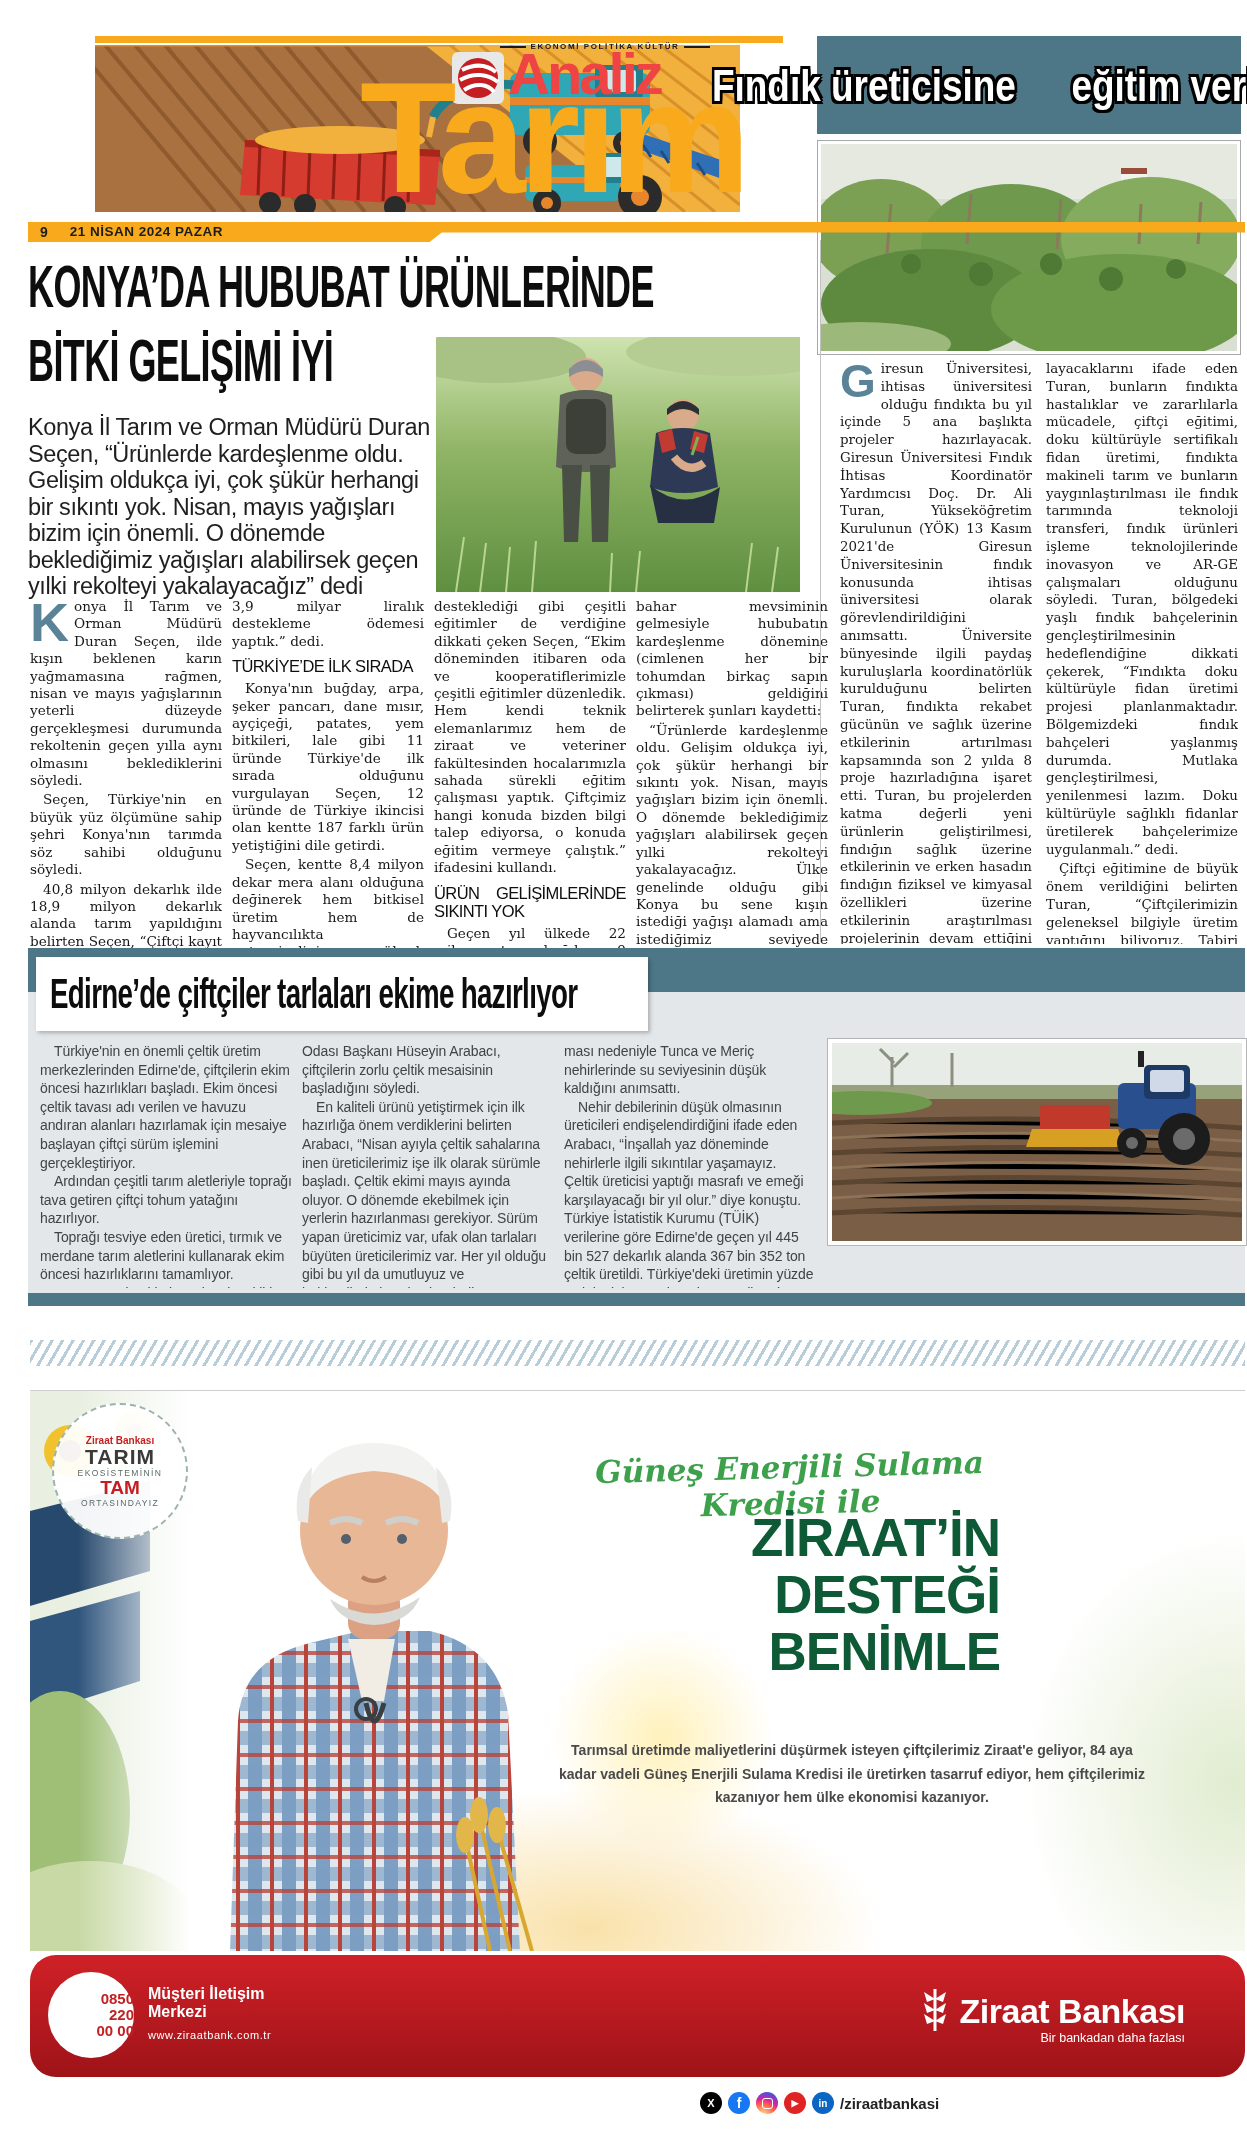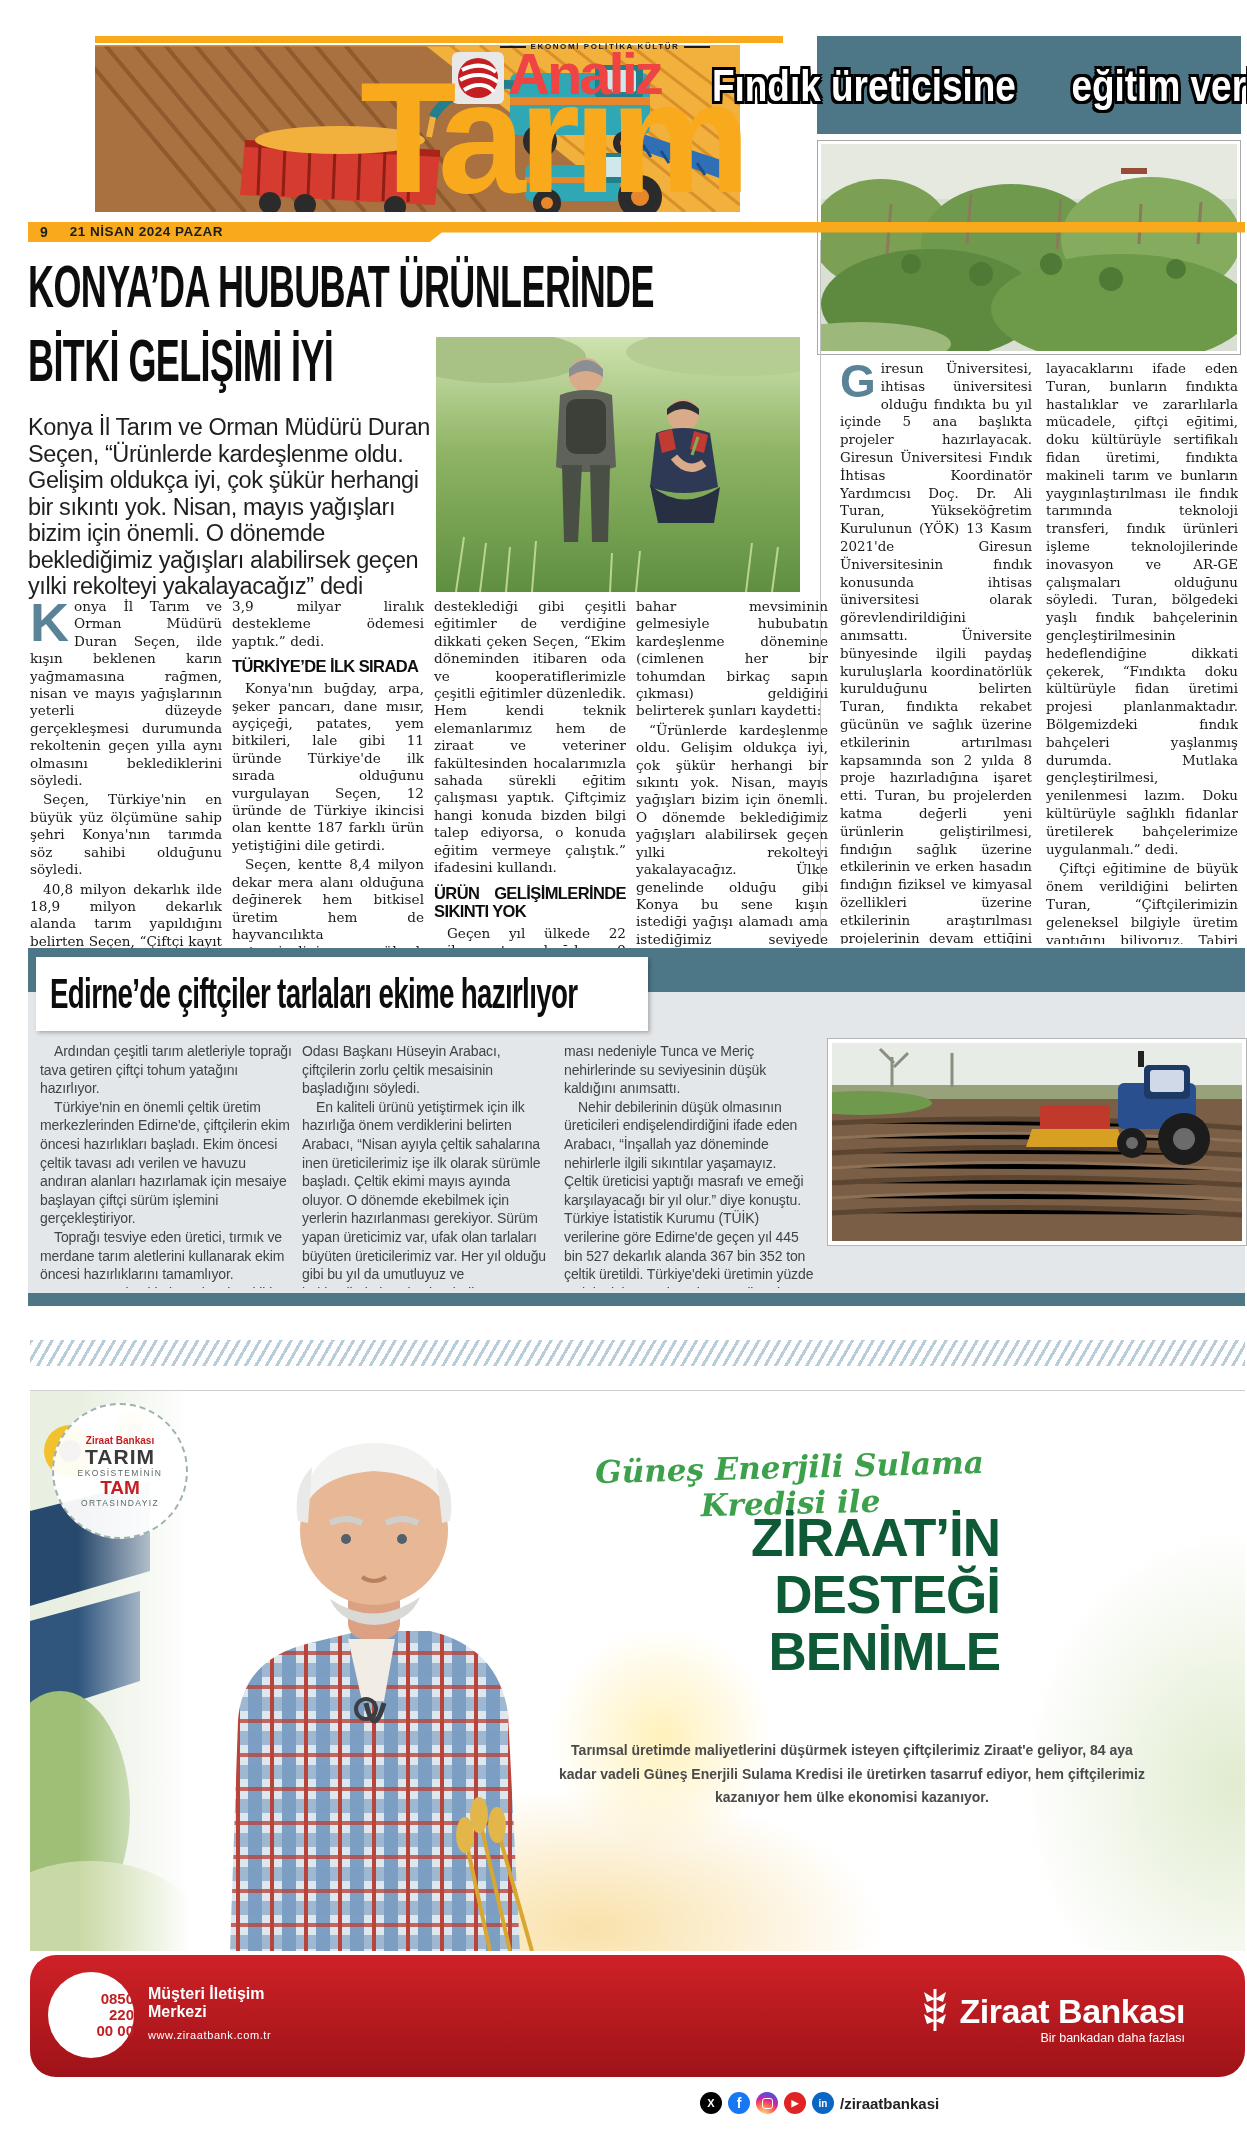--- a/index.html
+++ b/index.html
@@ -49,21 +49,21 @@
   .findik-box .fl{font-size:44px;font-weight:bold;color:#fff;line-height:45px;
         transform:scaleX(.84);transform-origin:center;white-space:nowrap;
         text-shadow:-3px -3px 0 #000,3px -3px 0 #000,-3px 3px 0 #000,3px 3px 0 #000,
                     0 -3px 0 #000,0 3px 0 #000,-3px 0 0 #000,3px 0 0 #000;}
 
   
   .bcol{width:192px;height:352px;top:598px;font-family:"DejaVu Serif","Liberation Serif",serif;
         font-size:13.6px;line-height:17.4px;text-align:justify;color:#181818;overflow:hidden;}
   .bcol p{margin:0 0 2px 0;text-indent:13px;}
   .bcol p.first,.bcol p.cont{text-indent:0;}
-  .subhead{font-family:"Liberation Sans",sans-serif;font-weight:bold;font-size:16.5px;
+  .subhead{font-family:"Liberation Sans",sans-serif;font-weight:normal;font-size:16.5px;
         line-height:18px;letter-spacing:-.6px;color:#0e0e0e;margin:7px 0 5px;text-indent:0;}
   .dropcap{float:left;font-family:"Liberation Sans",sans-serif;font-weight:bold;
         color:#5b8397;font-size:54px;line-height:44px;padding:2px 5px 0 0;}
   .rcol{width:192px;height:584px;top:360px;font-family:"DejaVu Serif","Liberation Serif",serif;
         font-size:13.4px;line-height:17.8px;text-align:justify;color:#181818;overflow:hidden;}
   .rcol p{margin:0 0 2px 0;text-indent:13px;}
   .rcol p.first,.rcol p.cont{text-indent:0;}
   .vrule{left:820px;top:240px;width:1px;height:702px;background:#c2c2c2;}
 
   
@@ -338,22 +338,22 @@
   </div>
 
   <div class="abs ed-teal-top"></div>
   <div class="abs ed-gray"></div>
   <div class="abs ed-teal-bot"></div>
   <div class="abs ed-hbox">
     <span class="cond">Edirne’de çiftçiler tarlaları ekime hazırlıyor</span>
   </div>
 
   <div class="abs ecol" style="left:40px;">
+    <p>Türkiye'nin en önemli çeltik üretim merkezlerinden Edirne'de, çiftçilerin ekim öncesi hazırlıkları başladı. Ekim öncesi çeltik tavası adı verilen ve havuzu andıran alanları hazırlamak için mesaiye başlayan çiftçi sürüm işlemini gerçekleştiriyor.</p>
     <p>Ardından çeşitli tarım aletleriyle toprağı tava getiren çiftçi tohum yatağını hazırlıyor.</p>
-    <p>Türkiye'nin en önemli çeltik üretim merkezlerinden Edirne'de, çiftçilerin ekim öncesi hazırlıkları başladı. Ekim öncesi çeltik tavası adı verilen ve havuzu andıran alanları hazırlamak için mesaiye başlayan çiftçi sürüm işlemini gerçekleştiriyor.</p>
     <p>Toprağı tesviye eden üretici, tırmık ve merdane tarım aletlerini kullanarak ekim öncesi hazırlıklarını tamamlıyor.</p>
     <p>Mayıs ayında ekimi yapılacak çeltikler eylül ayında hasat ediliyor. Edirne Ziraat</p>
   </div>
   <div class="abs ecol" style="left:302px;">
     <p class="cont">Odası Başkanı Hüseyin Arabacı, çiftçilerin zorlu çeltik mesaisinin başladığını söyledi.</p>
     <p>En kaliteli ürünü yetiştirmek için ilk hazırlığa önem verdiklerini belirten Arabacı, “Nisan ayıyla çeltik sahalarına inen üreticilerimiz işe ilk olarak sürümle başladı. Çeltik ekimi mayıs ayında oluyor. O dönemde ekebilmek için yerlerin hazırlanması gerekiyor. Sürüm yapan üreticimiz var, ufak olan tarlaları büyüten üreticilerimiz var. Her yıl olduğu gibi bu yıl da umutluyuz ve beklentilerimiz yüksek.” dedi.</p>
 
   </div>
   <div class="abs ecol" style="left:564px;width:250px;">
     <p class="cont">ması nedeniyle Tunca ve Meriç nehirlerinde su seviyesinin düşük kaldığını anımsattı.</p>

